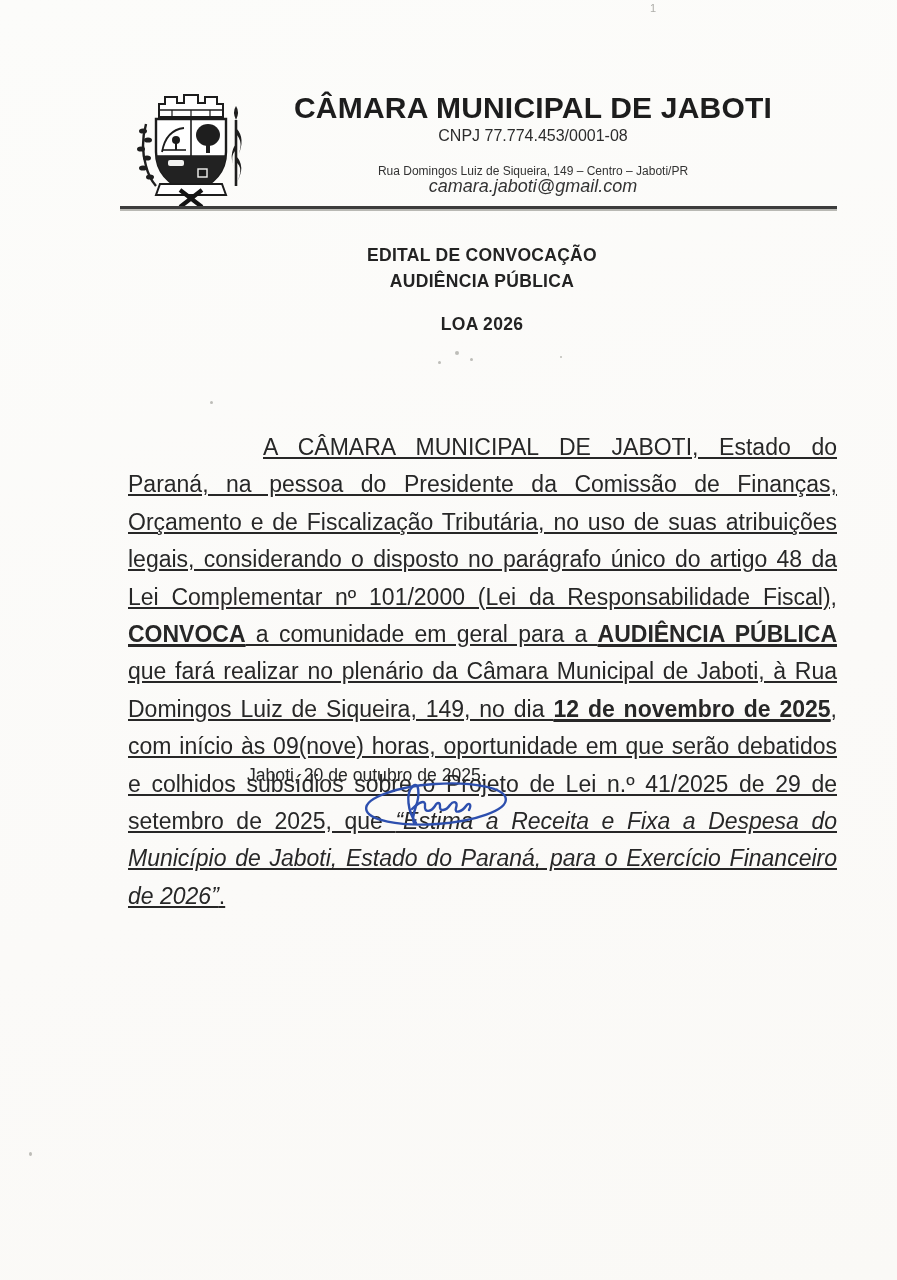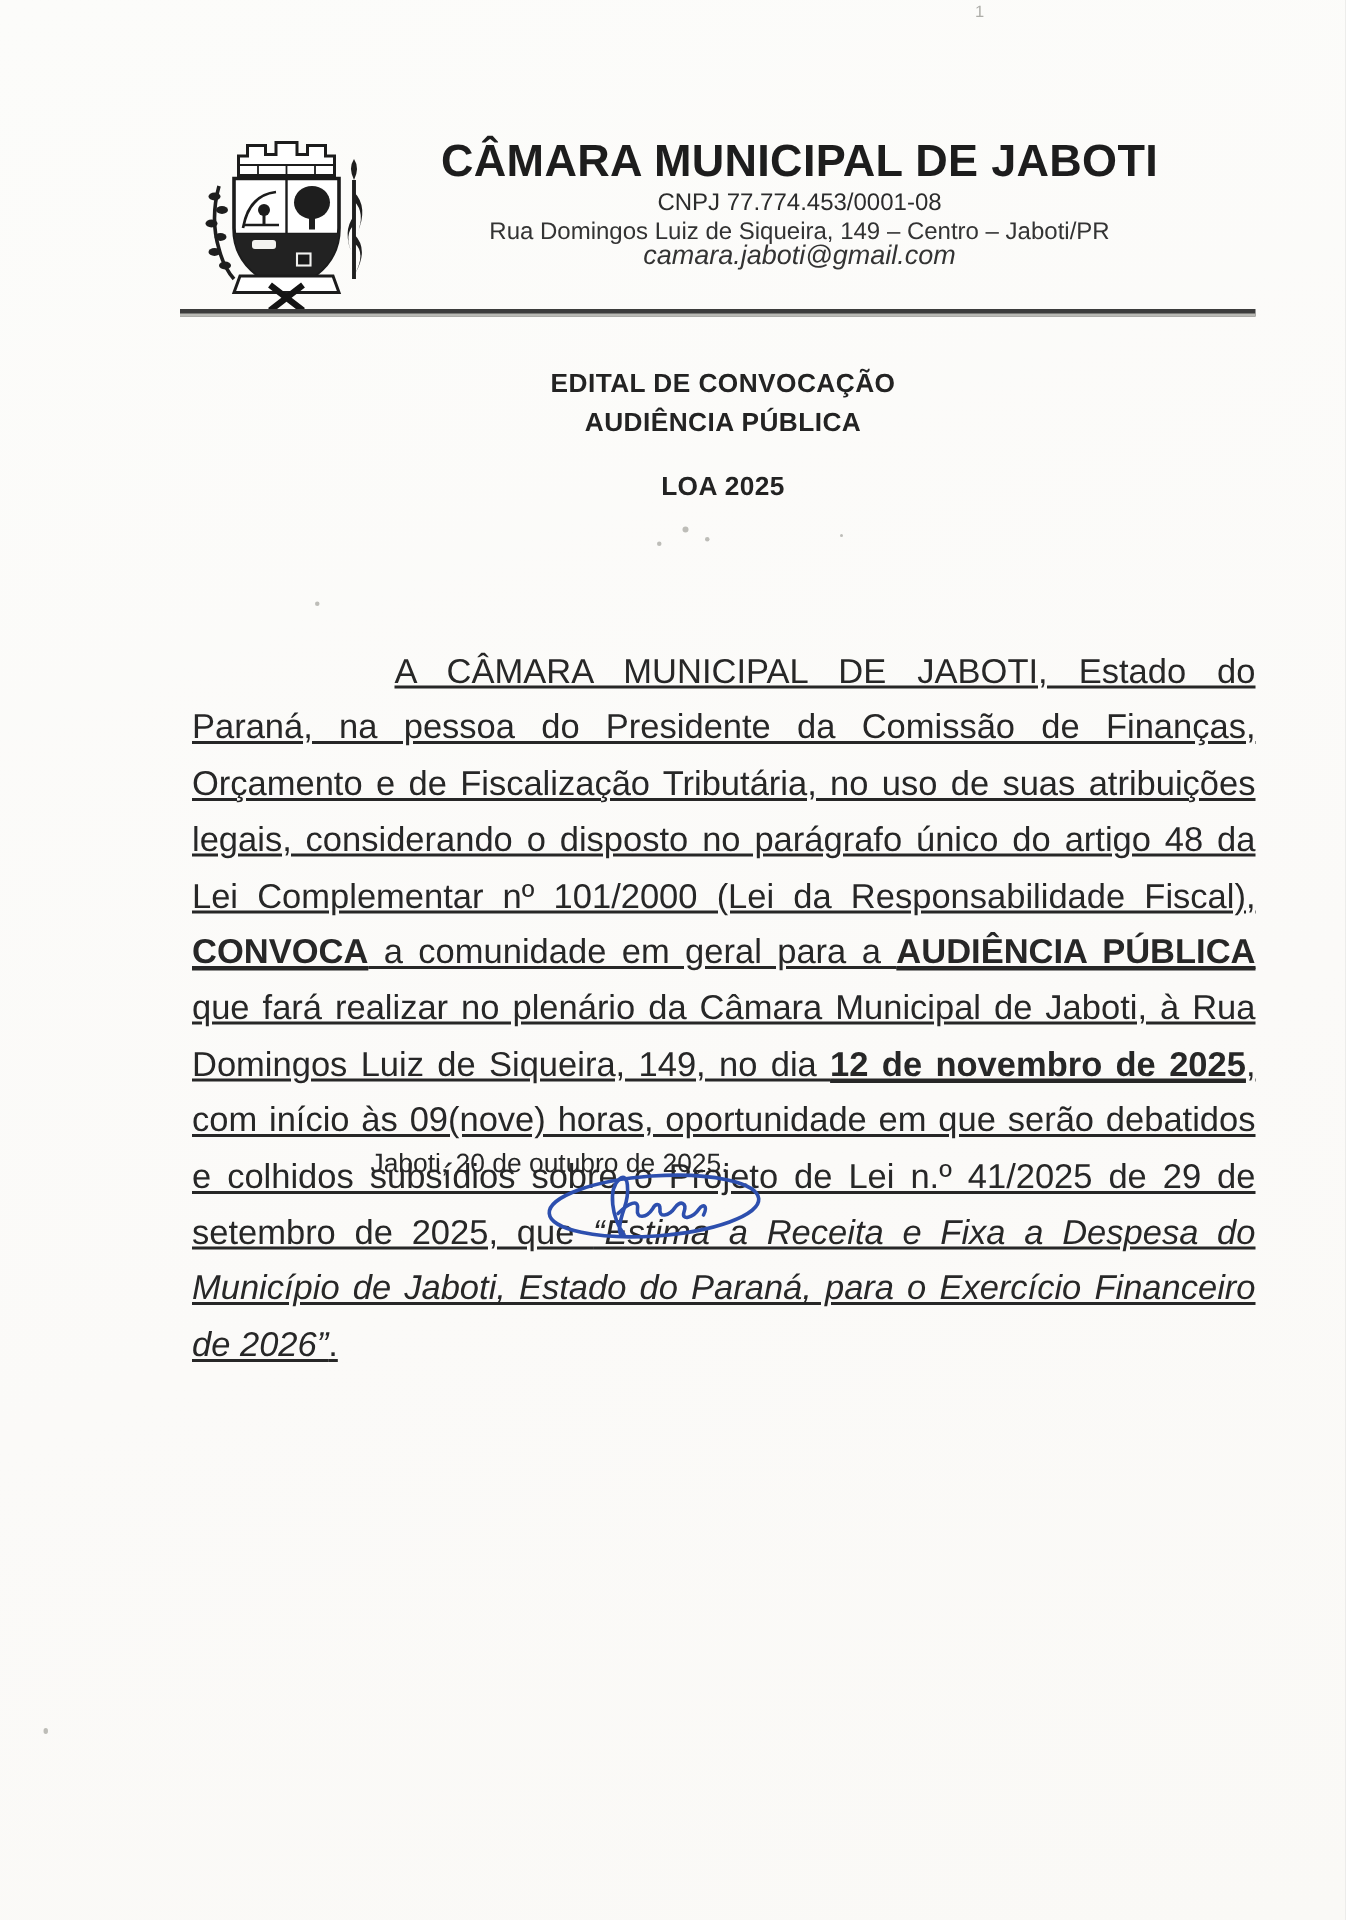--- a/index.html
+++ b/index.html
@@ -12,21 +12,21 @@
     font-family:"Liberation Sans","DejaVu Sans",sans-serif;
     color:#262626;
     overflow:hidden;
   }
   
   .logo{position:absolute;left:132px;top:86px;width:118px;height:122px;}
   .header-text{position:absolute;left:248px;top:92px;width:570px;text-align:center;}
   .org-name{font-size:30px;font-weight:700;letter-spacing:.2px;color:#1d1d1d;line-height:32px;}
   .org-state{font-size:20px;font-weight:700;color:#222;margin-top:3px;line-height:22px;}
   .org-cnpj{font-size:16px;color:#2c2c2c;margin-top:3px;line-height:18px;}
-  .org-address{font-size:16px;color:#333;margin-top:3px;line-height:14px;}
+  .org-address{font-size:12px;color:#333;margin-top:19px;line-height:14px;}
   .org-email{font-size:18px;font-style:italic;color:#333;margin-top:1px;line-height:14px;}
   .rule{position:absolute;left:120px;top:206px;width:717px;height:3px;
         background:#3c3c3c;border-bottom:2px solid #b9b9b4;}
   
   .doc-title{position:absolute;left:128px;width:708px;text-align:center;
              font-size:17.5px;font-weight:700;color:#232323;letter-spacing:.3px;}
   .t1{top:245px;} .t2{top:271px;} .t3{top:314px;}
   
   .body-par{
     position:absolute;left:128px;top:406px;width:709px;
@@ -108,21 +108,21 @@
     <div class="org-name">CÂMARA MUNICIPAL DE JABOTI</div>
     <div class="org-cnpj">CNPJ 77.774.453/0001-08</div>
     <div class="org-address">Rua Domingos Luiz de Siqueira, 149 – Centro – Jaboti/PR</div>
     <div class="org-email">camara.jaboti@gmail.com</div>
   </div>
 
   <div class="rule"></div>
 
   <div class="doc-title t1">EDITAL DE CONVOCAÇÃO</div>
   <div class="doc-title t2">AUDIÊNCIA PÚBLICA</div>
-  <div class="doc-title t3">LOA 2025</div>
+  <div class="doc-title t3">LOA 2026</div>
 
   <p class="body-par"><span>A CÂMARA MUNICIPAL DE JABOTI, Estado do Paraná, na pessoa do Presidente da Comissão de Finanças, Orçamento e de Fiscalização Tributária, no uso de suas atribuições legais, considerando o disposto no parágrafo único do artigo 48 da Lei Complementar nº 101/2000 (Lei da Responsabilidade Fiscal), </span><span class="seg-bu">CONVOCA</span><span> a comunidade em geral para a </span><span class="seg-bu">AUDIÊNCIA PÚBLICA</span><span> que fará realizar no plenário da Câmara Municipal de Jaboti, à Rua Domingos Luiz de Siqueira, 149, no dia </span><span class="seg-bu">12 de novembro de 2025</span><span>, com início às 09(nove) horas, oportunidade em que serão debatidos e colhidos subsídios sobre o Projeto de Lei n.º 41/2025 de 29 de setembro de 2025, que </span><span class="seg-it">“Estima a Receita e Fixa a Despesa do Município de Jaboti, Estado do Paraná, para o Exercício Financeiro de 2026”</span><span>.</span></p>
 
   <div class="date-line">Jaboti, 20 de outubro de 2025.</div>
 
   <div class="signature">
     <svg viewBox="0 0 164 60" width="164" height="60">
       <g fill="none" stroke="#2d4fae" stroke-width="2.4" stroke-linecap="round">
         <ellipse cx="80" cy="28" rx="70" ry="20" transform="rotate(-4 80 28)"></ellipse>
         <path d="M60,47 C52,36 49,17 57,10 C63,5 64,19 60,30 C57,39 56,44 58,47"></path>

